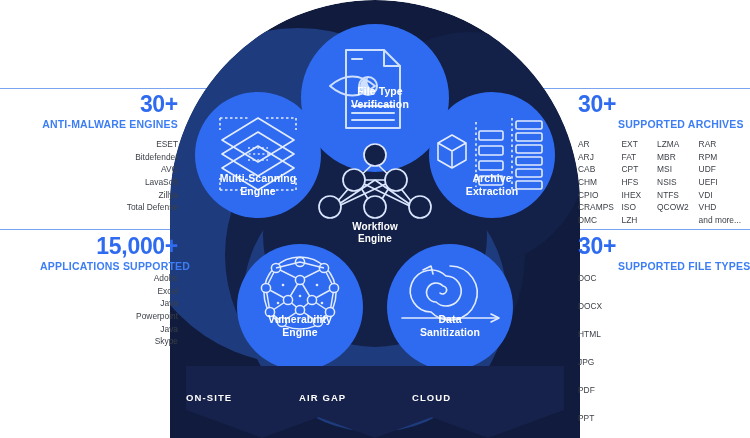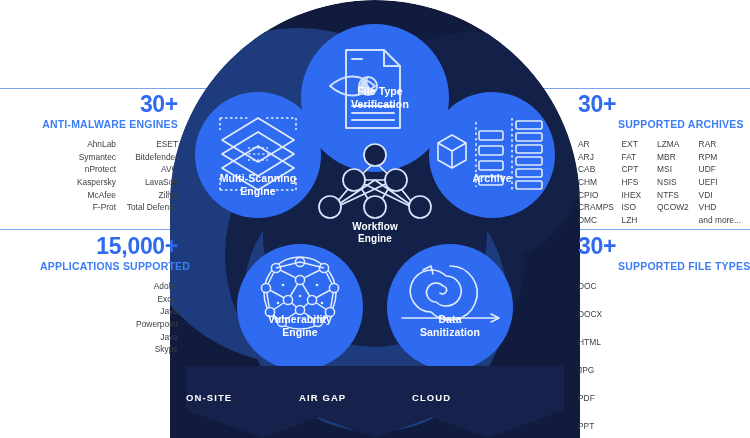--- a/index.html
+++ b/index.html
@@ -32,21 +32,21 @@
   }
   .stat-cap {
     font-size: 10.5px; font-weight: bold; color: #3d7ef5;
     letter-spacing: 0.2px; margin-top: 2px; white-space: nowrap; padding-left: 40px;
   }
   .list-grid { margin-top: 9px; display: flex; gap: 0; font-size: 8.4px; color: #3b3f46; }
   .list-grid .col { display: flex; flex-direction: column; gap: 2.6px; }
   .panel-left .list-grid { justify-content: flex-end; }
   .panel-left .list-grid .col { text-align: right; }
   .panel-right .list-grid .col { text-align: left; }
-  .single-col { margin-top: 9px; display: flex; flex-direction: column; gap: 2.6px; font-size: 8.4px; color: #3b3f46; }
+  .single-col { margin-top: 1px; display: flex; flex-direction: column; gap: 2.6px; font-size: 8.4px; color: #3b3f46; }
 
   
   .ped-row { position: absolute; left: 0; top: 366px; width: 750px; height: 72px; z-index: 5; }
 
   .ped-label {
     position: absolute; top: 392px; z-index: 7;
     font-size: 9.5px; font-weight: bold; color: #ffffff;
     letter-spacing: 1.1px; text-align: left;
   }
 
@@ -231,20 +231,21 @@
     <div>Verification</div>
   </div>
 
   <div class="node-label" style="left:183px; top:172px; width:150px;">
     <div>Multi-Scanning</div>
     <div>Engine</div>
   </div>
 
   <div class="node-label" style="left:417px; top:172px; width:150px;">
     <div>Archive</div>
+    <div>Extraction</div>
   </div>
 
   <div class="node-label" style="left:300px; top:221px; width:150px; font-size:10px;">
     <div>Workflow</div>
     <div>Engine</div>
   </div>
 
   <div class="node-label" style="left:225px; top:313px; width:150px;">
     <div>Vulnerability</div>
     <div>Engine</div>
@@ -252,28 +253,20 @@
 
   <div class="node-label" style="left:375px; top:313px; width:150px;">
     <div>Data</div>
     <div>Sanitization</div>
   </div>
 
   <div class="panel panel-left" style="top:92px; padding-right:12px;">
     <div class="stat-num">30+</div>
     <div class="stat-cap">ANTI-MALWARE ENGINES</div>
     <div class="list-grid">
-      <div class="col" style="width:58px;">
-        <span>AhnLab</span>
-        <span>Symantec</span>
-        <span>nProtect</span>
-        <span>Kaspersky</span>
-        <span>McAfee</span>
-        <span>F-Prot</span>
-      </div>
       <div class="col" style="width:62px;text-align:right;">
         <span>ESET</span>
         <span>Bitdefender</span>
         <span>AVG</span>
         <span>LavaSoft</span>
         <span>Zillya</span>
         <span>Total Defense</span>
       </div>
     </div>
   </div>

